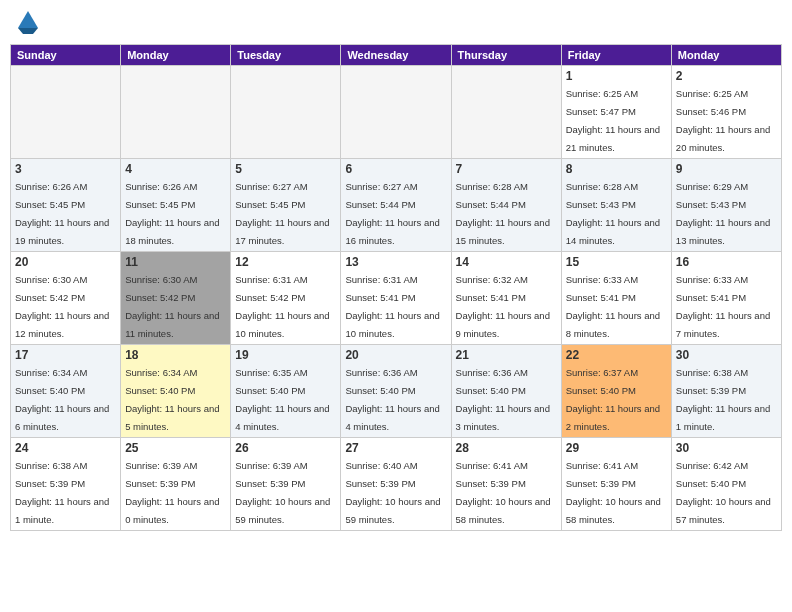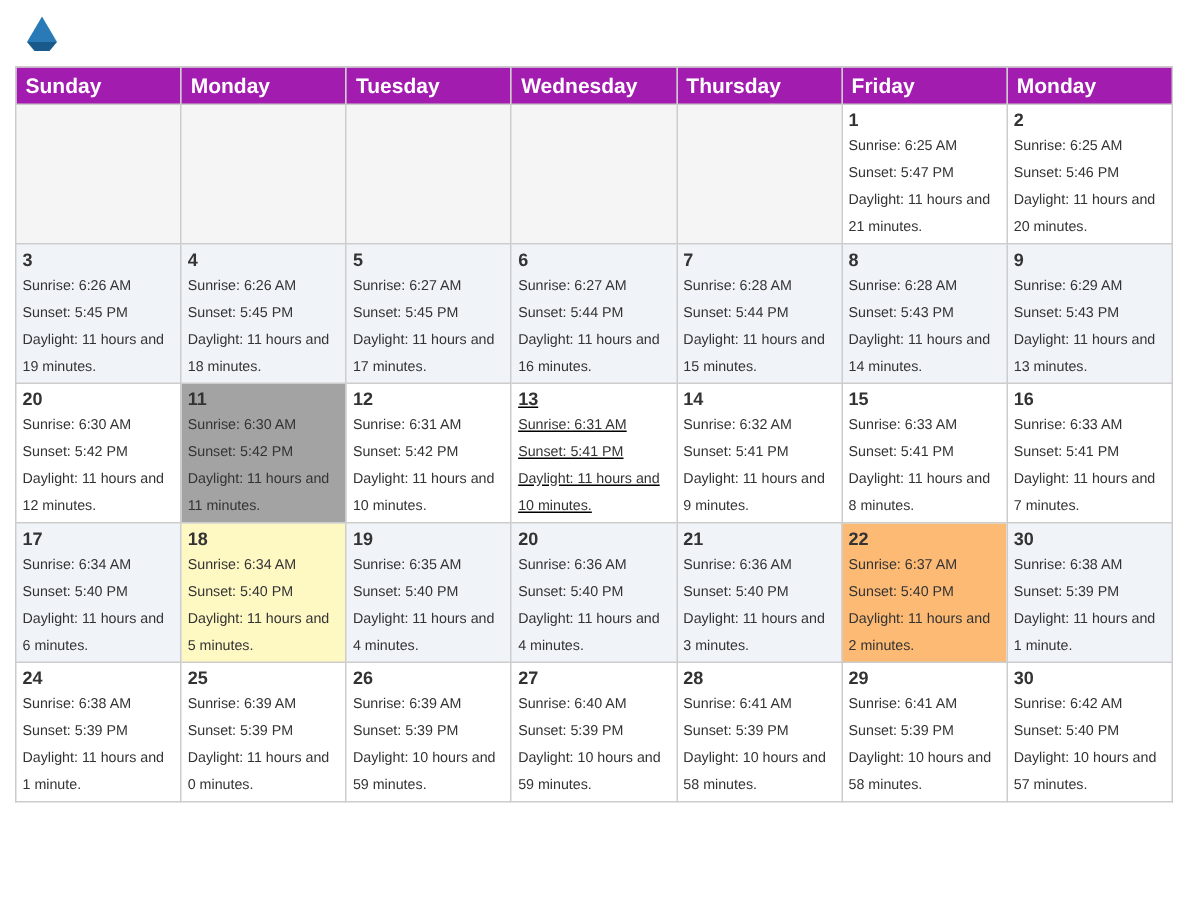--- a/index.html
+++ b/index.html
@@ -4,21 +4,21 @@
   <style>
     * { box-sizing: border-box; margin: 0; padding: 0; }
     body { font-family: Arial, sans-serif; background: #fff; width: 792px; height: 612px; overflow: hidden; }
     .container { width: 792px; height: 612px; padding: 10px; }
     .header { display: flex; justify-content: space-between; align-items: flex-start; margin-bottom: 8px; }
     .logo { display: flex; align-items: center; }
     .title-block { text-align: right; }
     .month-title { font-size: 32px; color: #333; font-weight: normal; }
     .location { font-size: 15px; color: #555; }
     .calendar { width: 100%; border-collapse: collapse; }
-    .calendar th { background: #a21caf; color: #fff; text-align: left; padding: 4px 6px; font-size: 14px; font-weight: bold; border: 1px solid #ccc; }
+    .calendar th { background: #4c1d95; color: #fff; text-align: left; padding: 4px 6px; font-size: 11px; font-weight: bold; border: 1px solid #ccc; }
     .calendar td { border: 1px solid #ccc; vertical-align: top; padding: 3px 4px; width: calc(100%/7); background: #fff; }
     .calendar td.empty { background: #f5f5f5; }
     .calendar tr:nth-child(odd) td:not(.header-row td) { background: #f9f9f9; }
     .day-num { font-size: 12px; font-weight: bold; color: #333; display: block; }
     .day-info { font-size: 9.5px; color: #333; line-height: 1.35; }
     .calendar tbody tr td { height: 82px; }
   </style>
 </head>
 <body>
 
@@ -68,21 +68,21 @@
           <td style="background: rgb(240, 244, 248);"><span class="day-num">5</span><span class="day-info">Sunrise: 6:27 AM<br>Sunset: 5:45 PM<br>Daylight: 11 hours and 17 minutes.</span></td>
           <td style="background: rgb(240, 244, 248);"><span class="day-num">6</span><span class="day-info">Sunrise: 6:27 AM<br>Sunset: 5:44 PM<br>Daylight: 11 hours and 16 minutes.</span></td>
           <td style="background: rgb(240, 244, 248);"><span class="day-num">7</span><span class="day-info">Sunrise: 6:28 AM<br>Sunset: 5:44 PM<br>Daylight: 11 hours and 15 minutes.</span></td>
           <td style="background: rgb(240, 244, 248);"><span class="day-num">8</span><span class="day-info">Sunrise: 6:28 AM<br>Sunset: 5:43 PM<br>Daylight: 11 hours and 14 minutes.</span></td>
           <td style="background: rgb(240, 244, 248);"><span class="day-num">9</span><span class="day-info">Sunrise: 6:29 AM<br>Sunset: 5:43 PM<br>Daylight: 11 hours and 13 minutes.</span></td>
         </tr>
         <tr style="background: rgb(255, 255, 255);">
           <td style="background: rgb(255, 255, 255);"><span class="day-num">20</span><span class="day-info">Sunrise: 6:30 AM<br>Sunset: 5:42 PM<br>Daylight: 11 hours and 12 minutes.</span></td>
           <td style="background: #a3a3a3;"><span class="day-num">11</span><span class="day-info">Sunrise: 6:30 AM<br>Sunset: 5:42 PM<br>Daylight: 11 hours and 11 minutes.</span></td>
           <td style="background: rgb(255, 255, 255);"><span class="day-num">12</span><span class="day-info">Sunrise: 6:31 AM<br>Sunset: 5:42 PM<br>Daylight: 11 hours and 10 minutes.</span></td>
-          <td style="background: rgb(255, 255, 255); text-decoration: underline;"><span class="day-num">13</span><span class="day-info">Sunrise: 6:31 AM<br>Sunset: 5:41 PM<br>Daylight: 11 hours and 10 minutes.</span></td>
+          <td style="background: rgb(255, 255, 255);"><span class="day-num">13</span><span class="day-info">Sunrise: 6:31 AM<br>Sunset: 5:41 PM<br>Daylight: 11 hours and 10 minutes.</span></td>
           <td style="background: rgb(255, 255, 255);"><span class="day-num">14</span><span class="day-info">Sunrise: 6:32 AM<br>Sunset: 5:41 PM<br>Daylight: 11 hours and 9 minutes.</span></td>
           <td style="background: rgb(255, 255, 255);"><span class="day-num">15</span><span class="day-info">Sunrise: 6:33 AM<br>Sunset: 5:41 PM<br>Daylight: 11 hours and 8 minutes.</span></td>
           <td style="background: rgb(255, 255, 255);"><span class="day-num">16</span><span class="day-info">Sunrise: 6:33 AM<br>Sunset: 5:41 PM<br>Daylight: 11 hours and 7 minutes.</span></td>
         </tr>
         <tr style="background: rgb(245, 245, 245);">
           <td style="background: rgb(240, 244, 248);"><span class="day-num">17</span><span class="day-info">Sunrise: 6:34 AM<br>Sunset: 5:40 PM<br>Daylight: 11 hours and 6 minutes.</span></td>
           <td style="background: #fef9c3;"><span class="day-num">18</span><span class="day-info">Sunrise: 6:34 AM<br>Sunset: 5:40 PM<br>Daylight: 11 hours and 5 minutes.</span></td>
           <td style="background: rgb(240, 244, 248);"><span class="day-num">19</span><span class="day-info">Sunrise: 6:35 AM<br>Sunset: 5:40 PM<br>Daylight: 11 hours and 4 minutes.</span></td>
           <td style="background: rgb(240, 244, 248);"><span class="day-num">20</span><span class="day-info">Sunrise: 6:36 AM<br>Sunset: 5:40 PM<br>Daylight: 11 hours and 4 minutes.</span></td>
           <td style="background: rgb(240, 244, 248);"><span class="day-num">21</span><span class="day-info">Sunrise: 6:36 AM<br>Sunset: 5:40 PM<br>Daylight: 11 hours and 3 minutes.</span></td>

